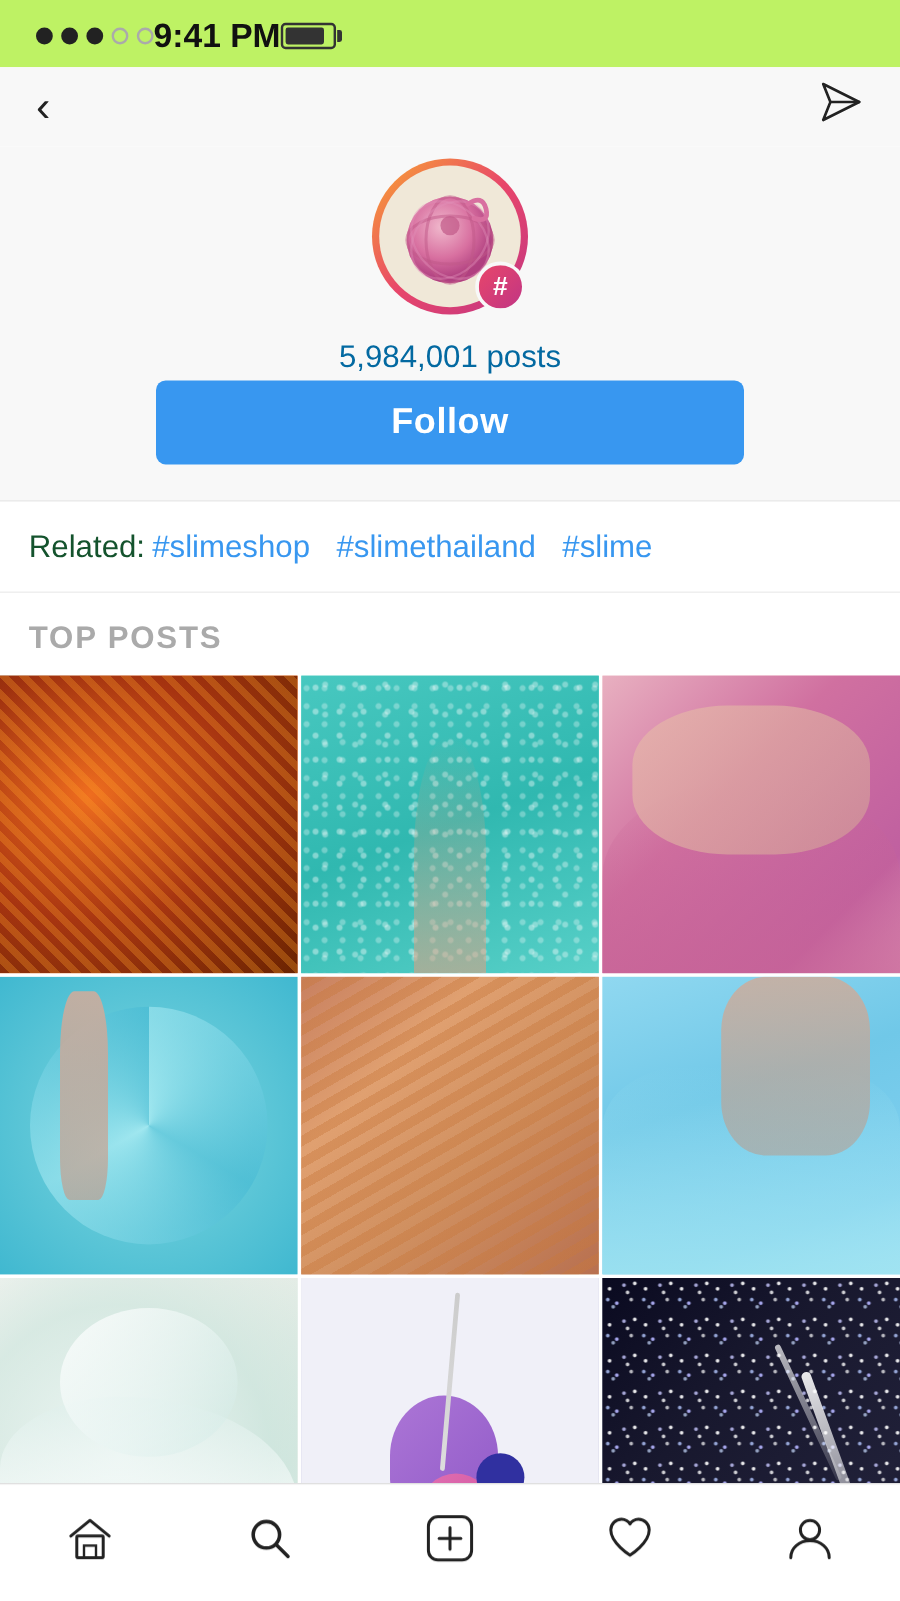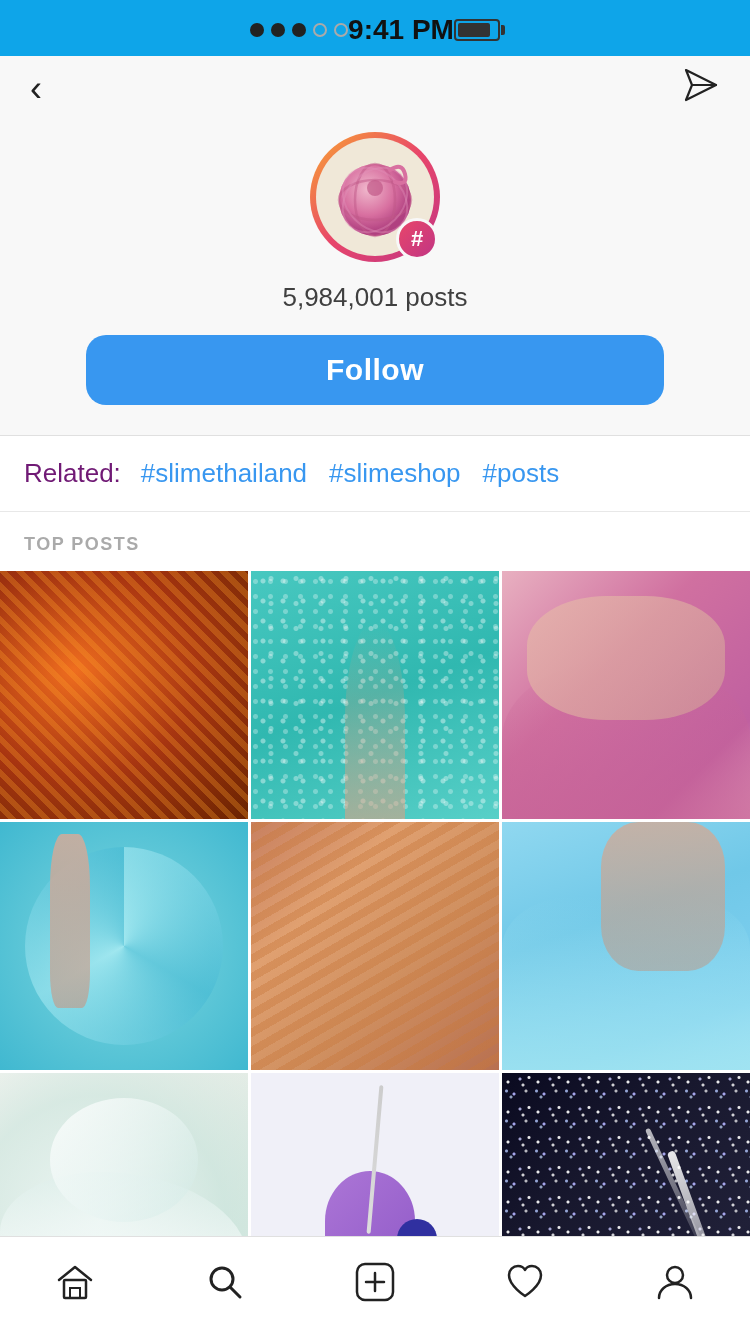--- a/index.html
+++ b/index.html
@@ -8,24 +8,24 @@
       width: 750px;
       min-height: 1334px;
       background: #fff;
       font-family: -apple-system, 'Helvetica Neue', Arial, sans-serif;
       overflow-x: hidden;
     }
 
     
     .status-bar {
       display: flex;
-      justify-content: center;
+      justify-content: flex-start;
       align-items: center;
       padding: 14px 30px 10px;
-      background: #0ea5e9;
+      background: #bef264;
     }
     .status-dots {
       display: flex; gap: 7px; align-items: center;
     }
     .dot {
       width: 14px; height: 14px; border-radius: 50%; background: #222;
     }
     .dot.empty { background: transparent; border: 2px solid #aaa; }
     .status-time {
       font-size: 28px; font-weight: 600; color: #111;
@@ -94,31 +94,31 @@
       background: linear-gradient(135deg, #e8466a, #c13584);
       display: flex; align-items: center; justify-content: center;
       border: 3px solid #f8f8f8;
       color: #fff; font-size: 22px; font-weight: 700;
     }
 
     .hashtag-title {
       font-size: 40px; font-weight: 700; color: #111; margin-bottom: 8px;
     }
     .post-count {
-      font-size: 26px; color: #404040; margin-bottom: 22px;
+      font-size: 26px; color: #0369a1; margin-bottom: 4px;
     }
     .follow-btn {
       background: #3897f0;
       color: #fff;
       border: none;
-      border-radius: 20px;
+      border-radius: 8px;
       font-size: 30px;
       font-weight: 600;
       padding: 18px 0;
-      width: 578px;
+      width: 490px;
       cursor: pointer;
       letter-spacing: 0.5px;
     }
 
     
     .divider {
       height: 1px; background: #e0e0e0; margin: 0;
     }
 
     
@@ -126,33 +126,33 @@
       padding: 22px 24px;
       background: #fff;
       display: flex;
       align-items: center;
       gap: 0;
       overflow-x: auto;
       white-space: nowrap;
       border-bottom: 1px solid #e8e8e8;
     }
     .related-label {
-      font-size: 26px; color: #701a75; margin-right: 20px; flex-shrink: 0;
+      font-size: 26px; color: #14532d; margin-right: 6px; flex-shrink: 0;
     }
     .related-tag {
       font-size: 26px; color: #3897f0; margin-right: 22px; cursor: pointer; flex-shrink: 0;
     }
 
     
     .top-posts-header {
       padding: 22px 24px 16px;
       background: #fff;
     }
     .top-posts-label {
-      font-size: 18px; font-weight: 700; color: #aaa; letter-spacing: 1.5px;
+      font-size: 26px; font-weight: 700; color: #aaa; letter-spacing: 1.5px;
     }
 
     
     .grid {
       display: grid;
       grid-template-columns: 1fr 1fr 1fr;
       gap: 3px;
     }
     .grid-item {
       aspect-ratio: 1/1;
@@ -253,23 +253,23 @@
     <div class="hashtag-badge">#</div>
   </div>
   <div class="post-count">5,984,001 posts</div>
   <button class="follow-btn">Follow</button>
 </div>
 
 <div class="divider"></div>
 
 <div class="related-section">
   <span class="related-label">Related:</span>
+  <span class="related-tag">#slimeshop</span>
   <span class="related-tag">#slimethailand</span>
-  <span class="related-tag">#slimeshop</span>
-  <span class="related-tag">#posts</span>
+  <span class="related-tag">#slime</span>
 </div>
 
 <div class="top-posts-header">
   <span class="top-posts-label">TOP POSTS</span>
 </div>
 
 <div class="grid">
 
   <div class="grid-item slime-1">
     <div style="position:absolute;inset:0;background:radial-gradient(ellipse at 30% 40%, #f07020 0%, #a03010 50%, #602000 100%);opacity:0.9;"></div>

